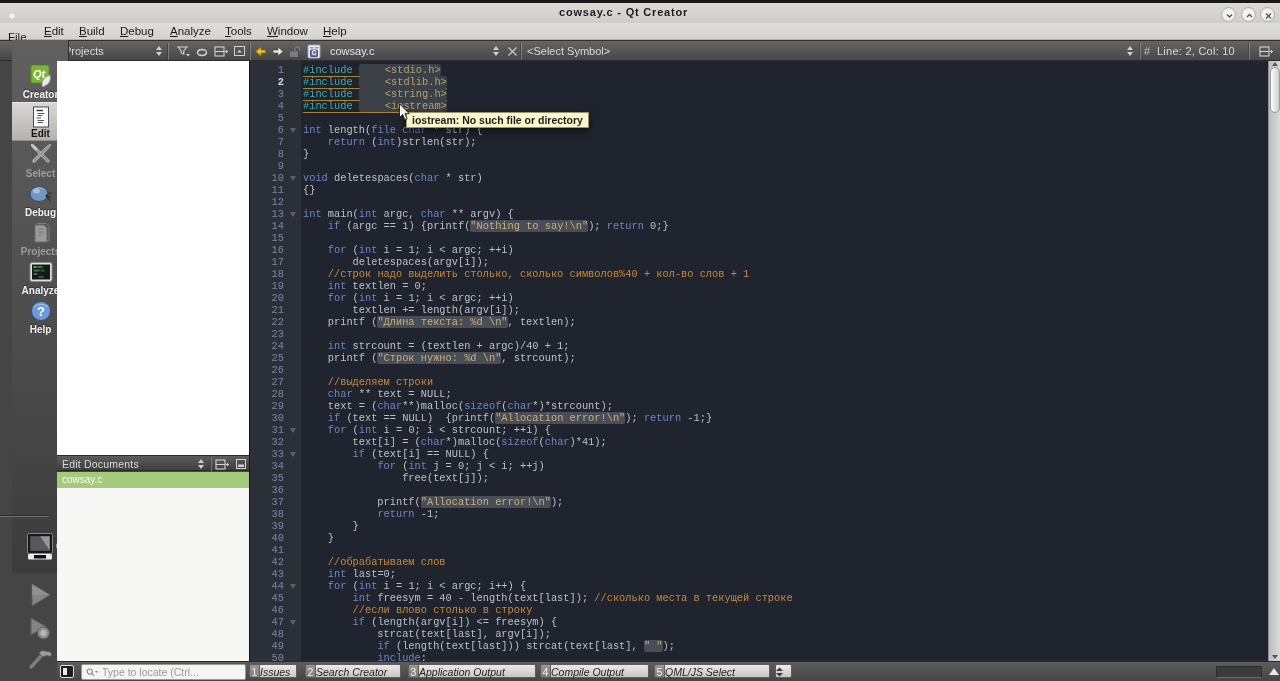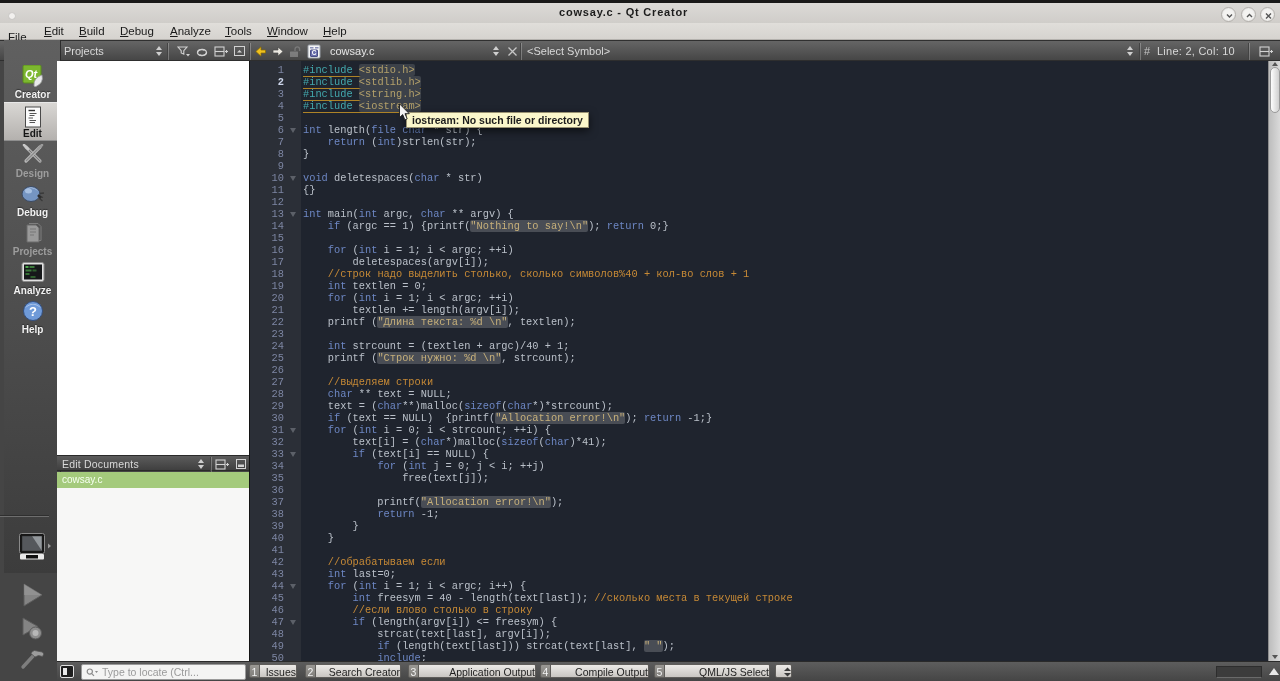--- a/index.html
+++ b/index.html
@@ -27,21 +27,21 @@
 #toolbar { left:0; top:40px; width:1280px; height:21px;
   background:linear-gradient(#656565,#464646); border-top:1px solid #303030; border-bottom:1px solid #2e2e2e; }
 .tsep { position:absolute; top:2px; height:17px; width:1px; background:#434343; box-shadow:1px 0 0 rgba(255,255,255,.25); }
 .tlabel { position:absolute; top:4px; font-size:11px; color:#d8d8d8; }
 .sorticon { position:absolute; width:7px; height:10px; }
 .sorticon:before, .sorticon:after { content:""; position:absolute; left:0; border-left:3.5px solid transparent; border-right:3.5px solid transparent; }
 .sorticon:before { top:0; border-bottom:4px solid #cfcfcf; }
 .sorticon:after { bottom:0; border-top:4px solid #cfcfcf; }
 
 
-#sidebar { left:4px; top:40px; width:57px; height:533px;
+#sidebar { left:12px; top:40px; width:57px; height:533px;
   background:linear-gradient(#606060,#3c3c3c); border-right:1px solid #2c2c2c; }
 .mode { position:absolute; left:0; width:57px; height:39px; text-align:center; }
 .mode .cap { position:absolute; left:0; right:0; bottom:1px; font-size:10px; font-weight:bold;
   color:#f2f2f2; text-shadow:0 -1px 1px rgba(0,0,0,.45); }
 .mode.dis .cap { color:#9d9d9d; text-shadow:none; }
 .mode.sel { background:linear-gradient(#d9d7d4,#b4b1ae); border-top:1px solid #e8e8e8; border-bottom:1px solid #8e8e8e; }
 .mode.sel .cap { color:#141414; text-shadow:none; }
 .mode svg { position:absolute; left:50%; transform:translateX(-50%); top:3px; }
 #sbsep { left:0px; top:515px; width:49px; height:1px; background:#2f2f2f; box-shadow:0 1px 0 #6e6e6e; }
 
@@ -59,21 +59,21 @@
 #gutter { position:absolute; left:0; top:0; width:51px; height:600px; background:#2b2f37; }
 pre { font-family:"Liberation Mono", monospace; font-size:10.33px; line-height:12px; }
 #nums { position:absolute; left:0; top:3px; width:34px; text-align:right; color:#7d86a3; }
 #nums n2 { color:#cdd6ea; font-weight:bold; }
 #codepre { position:absolute; left:53px; top:3px; color:#bac0c9; }
 #codepre i { font-style:normal; color:#6d87c4; }
 #codepre u { text-decoration:none; color:#c7b07a; background:#494d55; border-radius:2px; }
 #codepre c { color:#c78a36; }
 #codepre pp { color:#43a8ad; }
 #codepre d { border-bottom:1px solid #ad8327; }
-#codepre d u { color:#b3a06a; background:#3c4149; }
+#codepre d u { color:#b3a06a; background:#3c4149;padding-left:26px; }
 .fold { position:absolute; left:40px; width:0; height:0;
   border-left:3.5px solid transparent; border-right:3.5px solid transparent; border-top:5px solid #5c6068; }
 
 
 #tooltip { left:406px; top:112px; height:16px; background:#fbf7cb; border:1px solid #999273;
   font:bold 10.5px 'Liberation Sans'; color:#1c1c1c; line-height:15px; padding:0 5px; white-space:nowrap;
   box-shadow:0 3px 8px rgba(0,0,0,.6); }
 
 
 #vscroll { left:1268px; top:61px; width:12px; height:600px;
@@ -85,23 +85,23 @@
 
 #statusbar { left:57px; top:661px; width:1223px; height:20px;
   background:linear-gradient(#5d5d5d,#454545); border-top:1px solid #2a2a2a; }
 #locator { position:absolute; left:24px; top:2px; width:165px; height:16px; background:#f4f4f3;
   border:1px solid #9a9a9a; border-radius:2px; font-size:10.5px; color:#9b9b9b; line-height:15px; padding-left:20px; }
 .pbtn { position:absolute; top:2px; height:14px; font-size:10.5px; }
 .pbtn .num { display:inline-block; vertical-align:top; height:14px; line-height:14px; padding:0 3px;
   background:linear-gradient(#9a9894,#807e7a); color:#f2f2f2; border:1px solid #5f5d5a;
   border-radius:2px 0 0 2px; }
 .pbtn .num { width:11px; padding:0; text-align:center; }
-.pbtn .lbl { display:inline-block; vertical-align:top; height:14px; line-height:14px; text-align:right;
+.pbtn .lbl { display:inline-block; vertical-align:top; height:14px; line-height:14px; text-align:left;
   background:linear-gradient(#eceae7,#c9c6c2); color:#1e1e1e; border:1px solid #5f5d5a; border-left:none;
-  border-radius:0 2px 2px 0; }
+  border-radius:0 2px 2px 0;font-style:italic; }
 #progress { position:absolute; left:1159px; top:4px; width:46px; height:12px; background:#3c3c3c;
   border:1px solid #2d2d2d; border-bottom-color:#6a6a6a; }
 
 svg { display:block; }
 </style></head>
 <body>
 
 <div class="abs" id="topstrip"></div>
 <div class="abs" id="titlebar">
   <div class="ttl">cowsay.c - Qt Creator</div>
@@ -215,21 +215,21 @@
 </div>
 <div class="mode dis" style="top:101px;">
   <svg width="24" height="23" viewBox="0 0 24 23">
         <path d="M5,3 L19,17" stroke="#a8a8a8" stroke-width="3.2" stroke-linecap="round"></path>
         <path d="M5,3 L19,17" stroke="#787878" stroke-width="1" stroke-linecap="round"></path>
         <path d="M19,3 L5,17" stroke="#b8b8b8" stroke-width="3.2" stroke-linecap="round"></path>
         <path d="M19,3 L5,17" stroke="#8a8a8a" stroke-width="1.2"></path>
         <path d="M3,1 l4,4" stroke="#c8c8c8" stroke-width="2.5" stroke-linecap="round"></path>
         <path d="M21,1 l-4,4" stroke="#9a9a9a" stroke-width="2.5" stroke-linecap="round"></path>
       </svg>
-  <div class="cap">Design</div>
+  <div class="cap">Select</div>
 </div>
 <div class="mode" style="top:140px;">
   <svg width="26" height="23" viewBox="0 0 26 23">
         <ellipse cx="11" cy="11" rx="9" ry="7.5" fill="#7595c2" stroke="#3c4a62" stroke-width="1"></ellipse>
         <path d="M4,8 Q11,2 18,8 Q15,4.5 11,4.5 Q7,4.5 4,8 Z" fill="#c2d2ea"></path>
         <ellipse cx="8.5" cy="8" rx="3.5" ry="2.5" fill="#adc4e4" opacity="0.9"></ellipse>
         <path d="M19,13 l4,1.5 M19.5,15.5 l3,2.5 M19.5,10.5 l4.5,-0.5" stroke="#3a3a3a" stroke-width="1.3"></path>
         <path d="M18,12 l3,3" stroke="#2e2e2e" stroke-width="2.5"></path>
       </svg>
   <div class="cap">Debug</div>
@@ -408,21 +408,21 @@
         text[i] = (<i>char</i>*)malloc(<i>sizeof</i>(<i>char</i>)*41);
         <i>if</i> (text[i] == NULL) {
             <i>for</i> (<i>int</i> j = 0; j &lt; i; ++j)
                 free(text[j]);
 
             printf(<u>"Allocation error!\n"</u>);
             <i>return</i> -1;
         }
     }
 
-    <c>//обрабатываем если</c>
+    <c>//обрабатываем слов</c>
     <i>int</i> last=0;
     <i>for</i> (<i>int</i> i = 1; i &lt; argc; i++) {
         <i>int</i> freesym = 40 - length(text[last]); <c>//сколько места в текущей строке</c>
         <c>//если влово столько в строку</c>
         <i>if</i> (length(argv[i]) &lt;= freesym) {
             strcat(text[last], argv[i]);
             <i>if</i> (length(text[last])) strcat(text[last], <u>" "</u>);
             <i>include</i>;</pre>
 </div>
 

